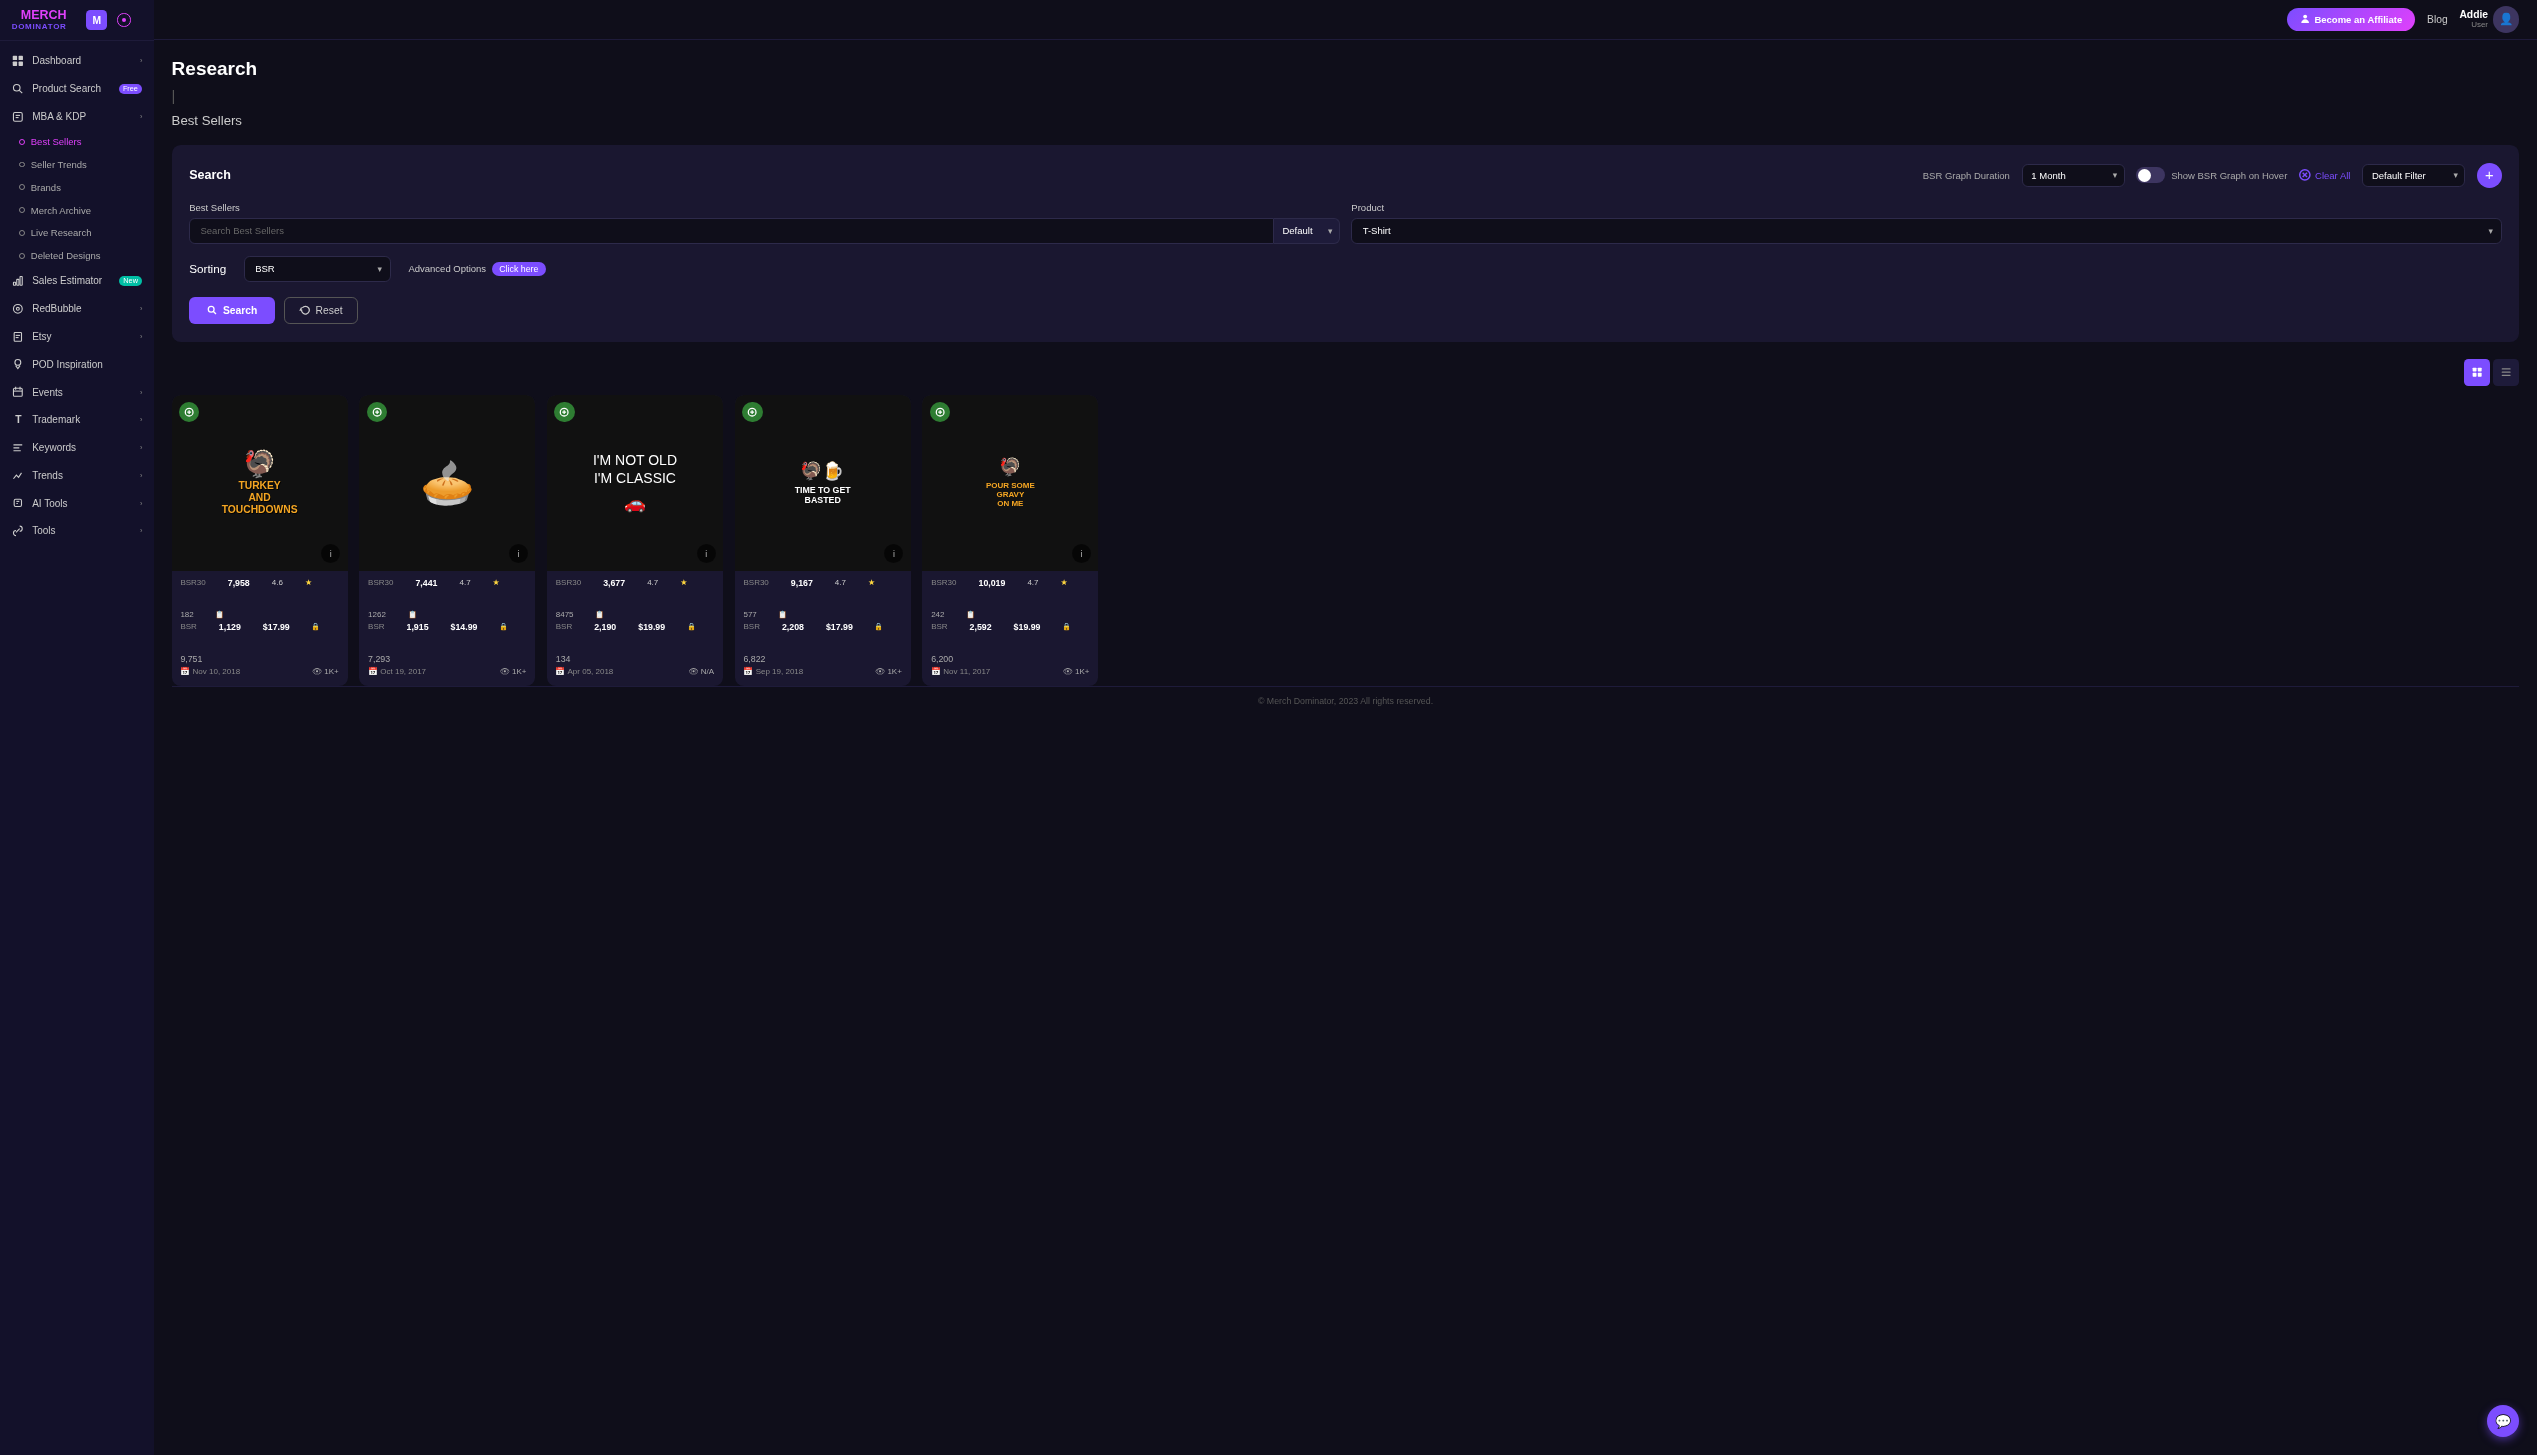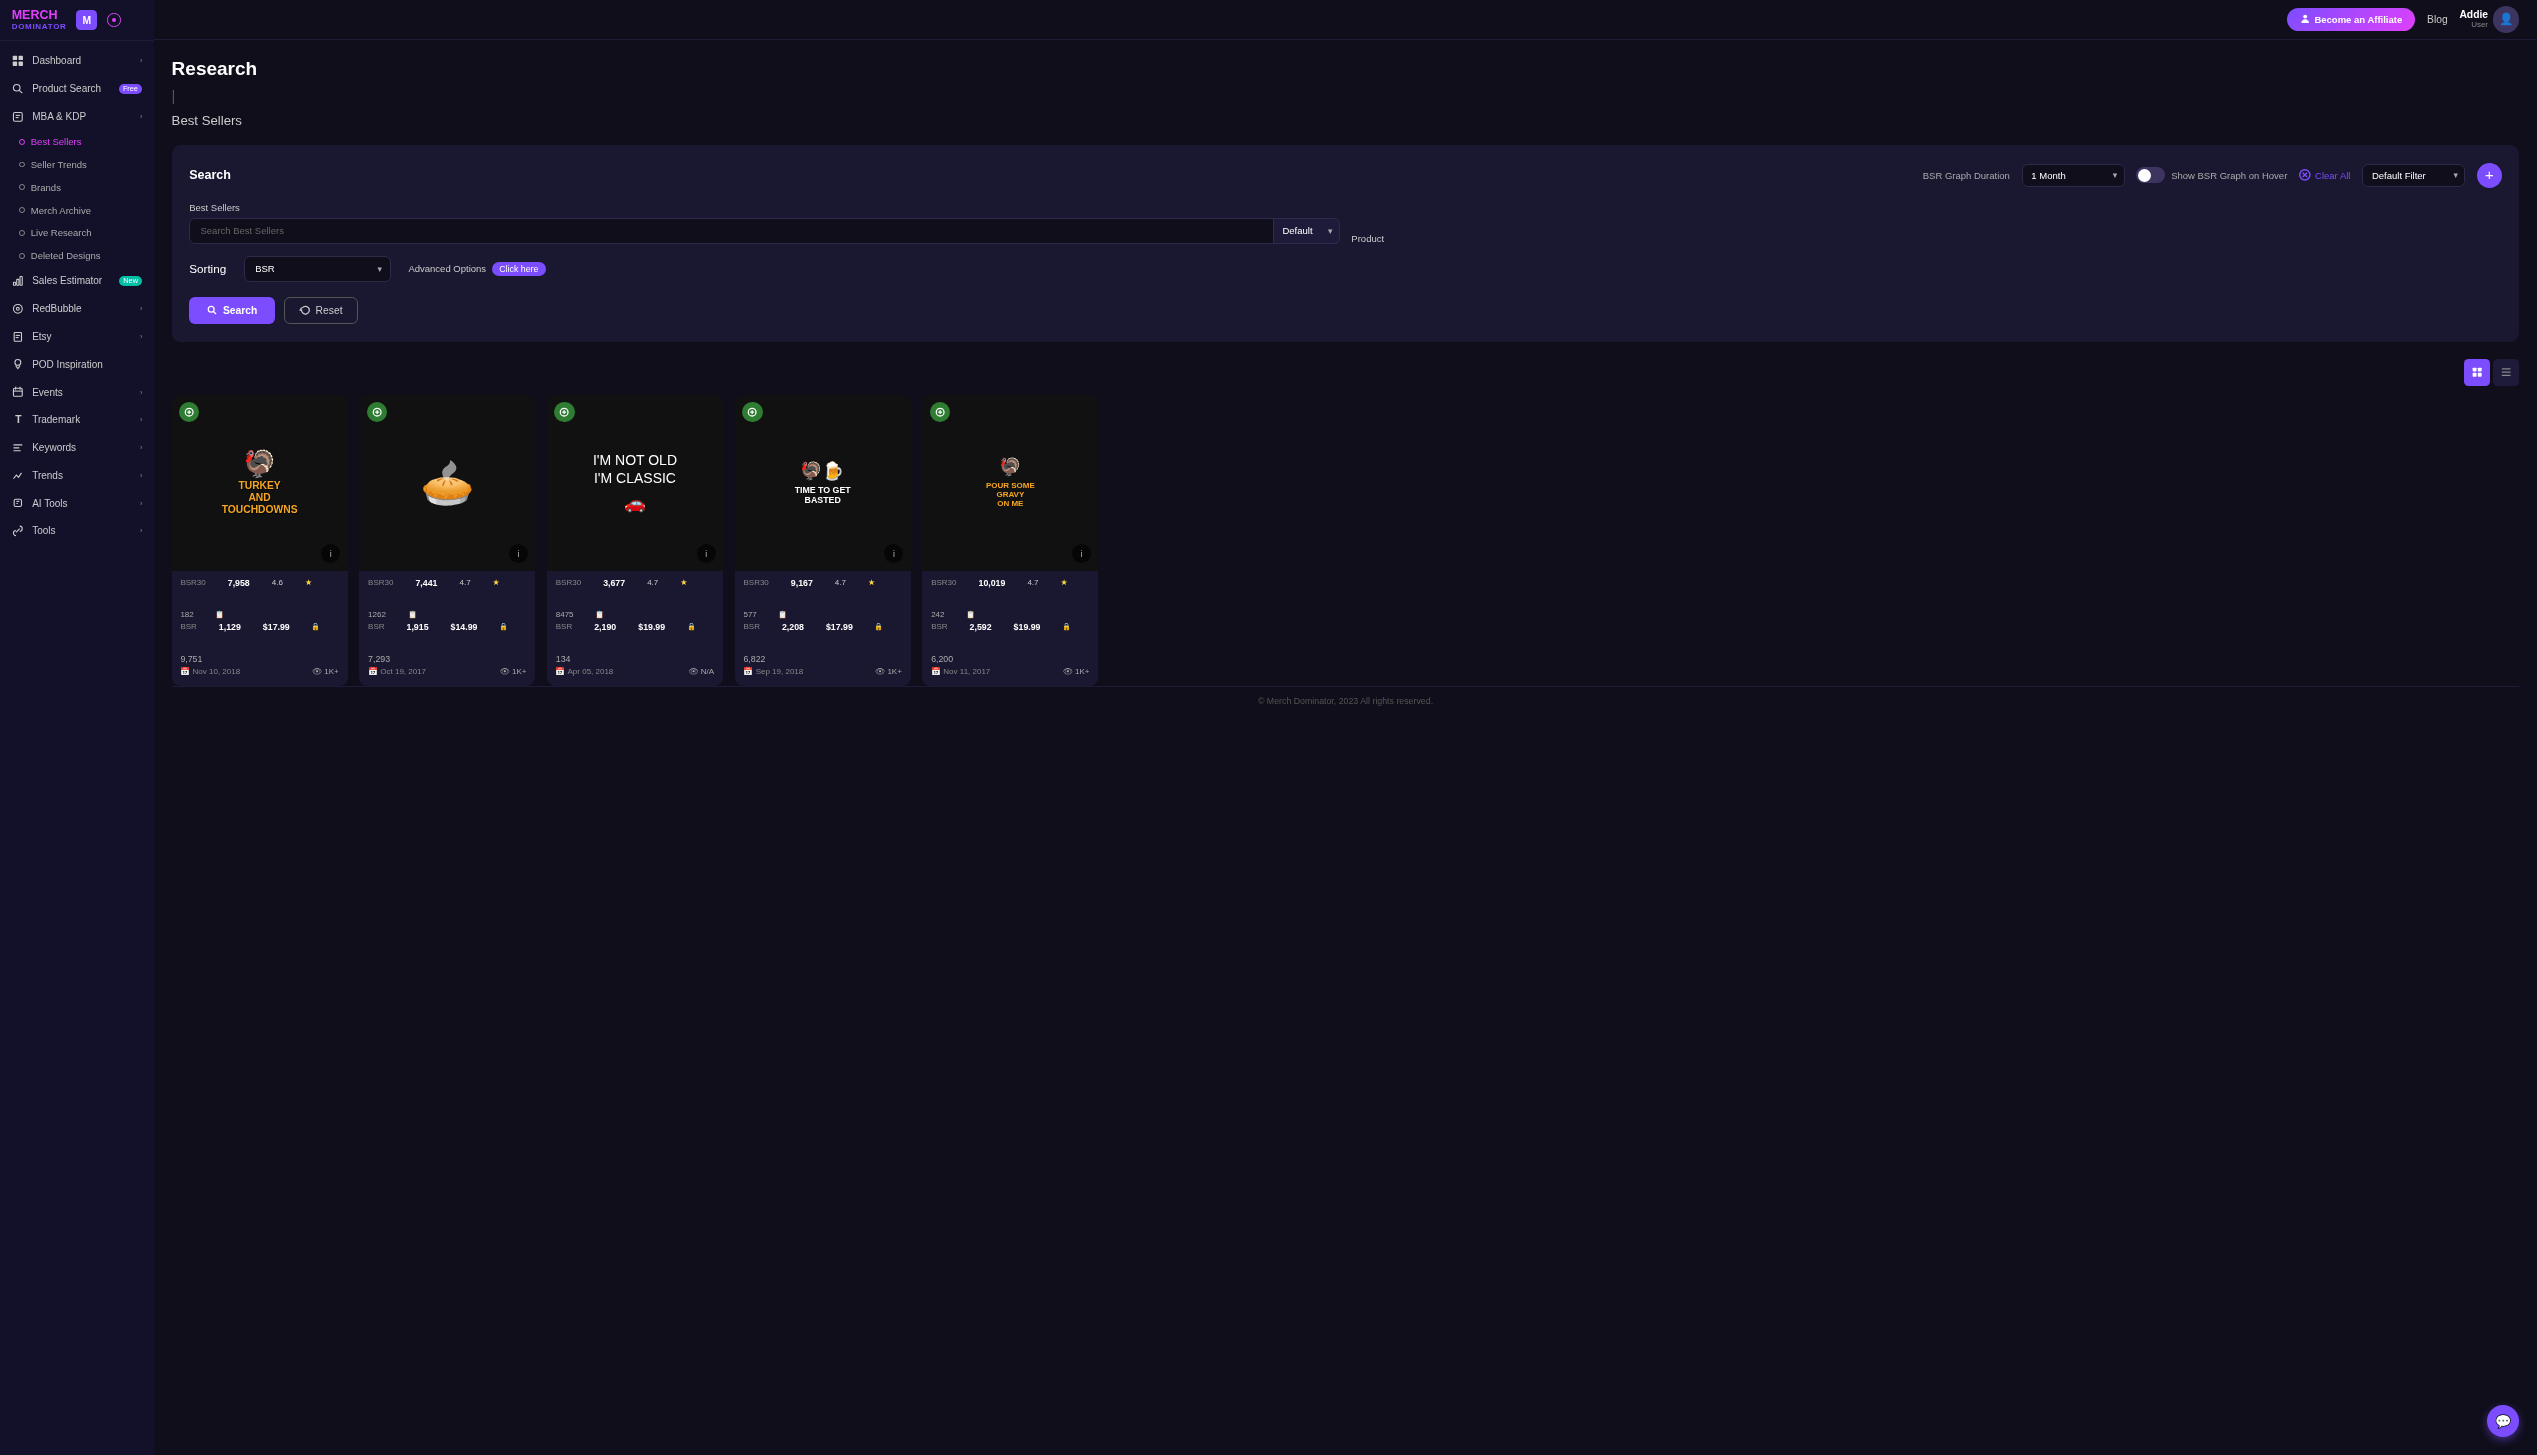--- a/index.html
+++ b/index.html
@@ -108,21 +108,21 @@
     ::-webkit-scrollbar-thumb { background: #2d2a4a; border-radius: 2.2px; }
 
     
     .chat-bubble { position: fixed; bottom: 17.6px; right: 17.6px; width: 32px; height: 32px; background: #7c4dff; border-radius: 50%; display: flex; align-items: center; justify-content: center; cursor: pointer; font-size: 13.2px; box-shadow: 0 2.9px 8.8px rgba(124,77,255,0.5); }
   </style>
 </head>
 <body>
 
 <nav class="sidebar">
   <div class="sidebar-logo">
-    <div style="display:flex;align-items:center;gap:7px;">
+    <div style="display:flex;align-items:center;gap:17px;text-align:right;">
       <div style="line-height:1.1;">
         <span class="logo-merch" style="font-size:12.5px;font-weight:900;display:block;">MERCH</span>
         <span class="logo-dominator" style="font-size:8px;font-weight:900;display:block;letter-spacing:0.7px;">DOMINATOR</span>
       </div>
       <div class="logo-box">M</div>
     </div>
     <div class="logo-target"></div>
   </div>
 
   <div class="sidebar-nav">
@@ -367,20 +367,27 @@
             <input type="text" placeholder="Search Best Sellers" style="">
             <div class="select-wrapper" style="flex-shrink:0;">
               <select class="sel" style="border-radius:0 5.9px 5.9px 0;border-left:none;">
                 <option>Default</option>
               </select>
             </div>
           </div>
         </div>
         <div class="form-group">
           <label>Product</label>
+          <div class="full-select-wrapper">
+            <select>
+              <option>T-Shirt</option>
+              <option>Hoodie</option>
+              <option>Tank Top</option>
+            </select>
+          </div>
         </div>
       </div>
 
       <div class="sorting-row">
         <label>Sorting</label>
         <div class="full-select-wrapper" style="max-width:147px;">
           <select>
             <option>BSR</option>
             <option>Rating</option>
             <option>Reviews</option>

